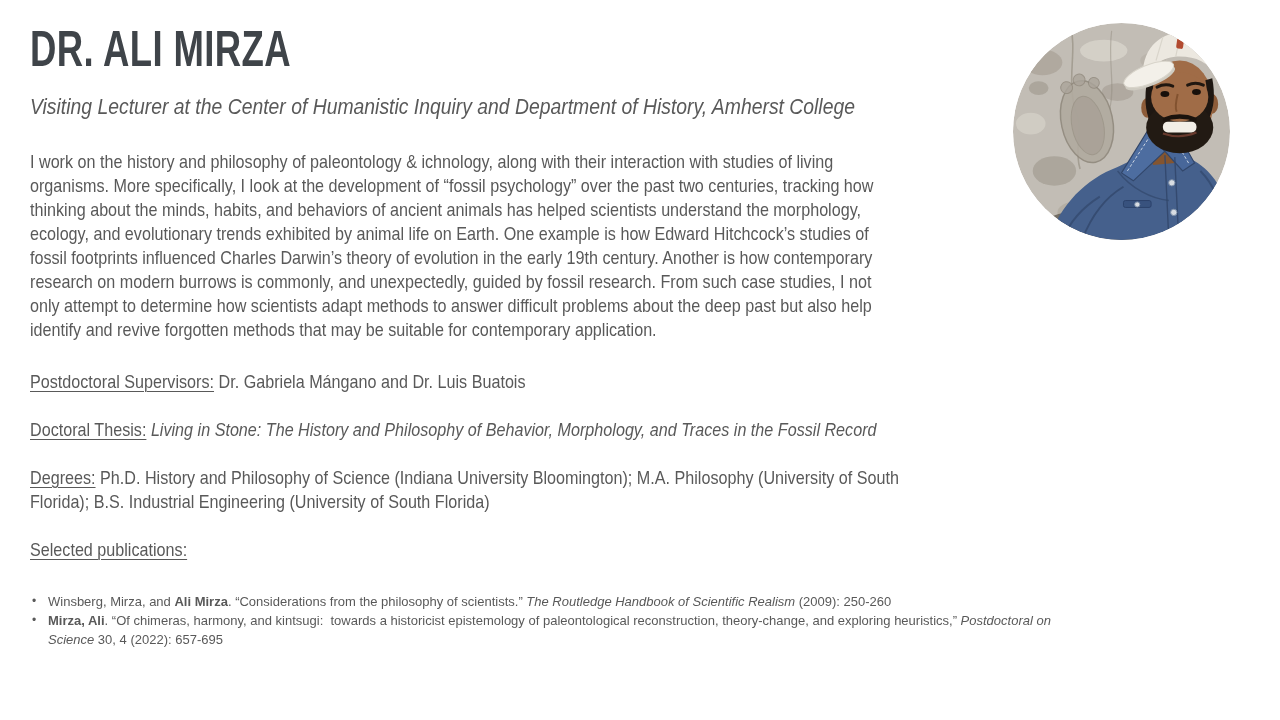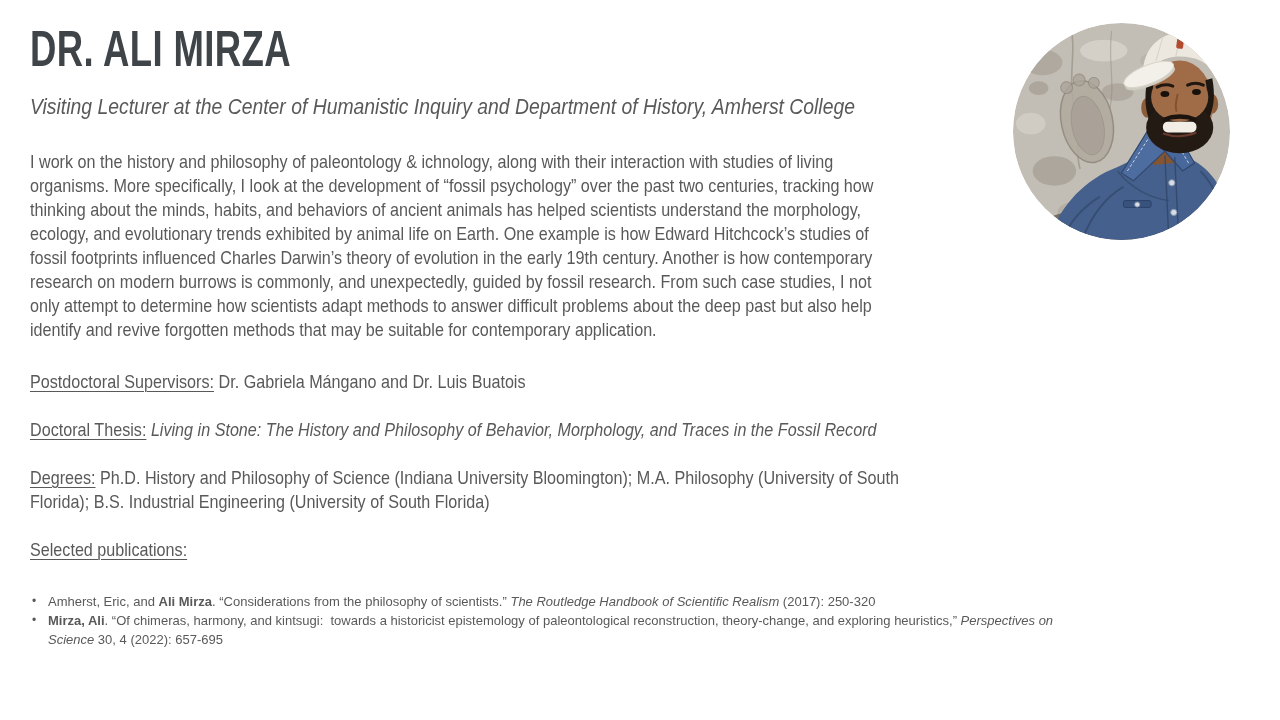--- a/index.html
+++ b/index.html
@@ -70,22 +70,22 @@
     <p class="line sup"><span class="u">Postdoctoral Supervisors:</span> <span>Dr. Gabriela Mángano and Dr. Luis Buatois</span></p>
 
     <p class="line gap"><span class="u">Doctoral Thesis:</span> <span class="it">Living in Stone: The History and Philosophy of Behavior, Morphology, and Traces in the Fossil Record</span></p>
 
     <p class="line gap"><span class="u">Degrees:</span> <span>Ph.D. History and Philosophy of Science (Indiana University Bloomington); M.A. Philosophy (University of South
 Florida); B.S. Industrial Engineering (University of South Florida)</span></p>
 
     <p class="line gap"><span class="u">Selected publications:</span></p>
 
     <ul class="pubs">
-      <li><span class="blt">•</span><span>Amherst, Eric, and </span><b>Ali Mirza</b><span>. “Considerations from the philosophy of scientists.” </span><i>The Routledge Handbook of Scientific Realism</i><span> (2017): 250-320</span></li>
-      <li><span class="blt">•</span><b>Mirza, Ali</b><span>. “Of chimeras, harmony, and kintsugi:  towards a historicist epistemology of paleontological reconstruction, theory-change, and exploring heuristics,” </span><i>Perspectives on</i><br><i>Science</i><span> 30, 4 (2022): 657-695</span></li>
+      <li><span class="blt">•</span><span>Winsberg, Mirza, and </span><b>Ali Mirza</b><span>. “Considerations from the philosophy of scientists.” </span><i>The Routledge Handbook of Scientific Realism</i><span> (2009): 250-260</span></li>
+      <li><span class="blt">•</span><b>Mirza, Ali</b><span>. “Of chimeras, harmony, and kintsugi:  towards a historicist epistemology of paleontological reconstruction, theory-change, and exploring heuristics,” </span><i>Postdoctoral on</i><br><i>Science</i><span> 30, 4 (2022): 657-695</span></li>
     </ul>
   </div>
 
   <div class="avatar" title="Portrait of Dr. Ali Mirza in a white cap and denim jacket in front of a fossil rock slab">
     <svg width="217" height="217" viewBox="0 0 220 220" xmlns="http://www.w3.org/2000/svg">
       <defs>
         <clipPath id="circ">
             <circle cx="110" cy="110" r="110"></circle>
           </clipPath>
       </defs>

